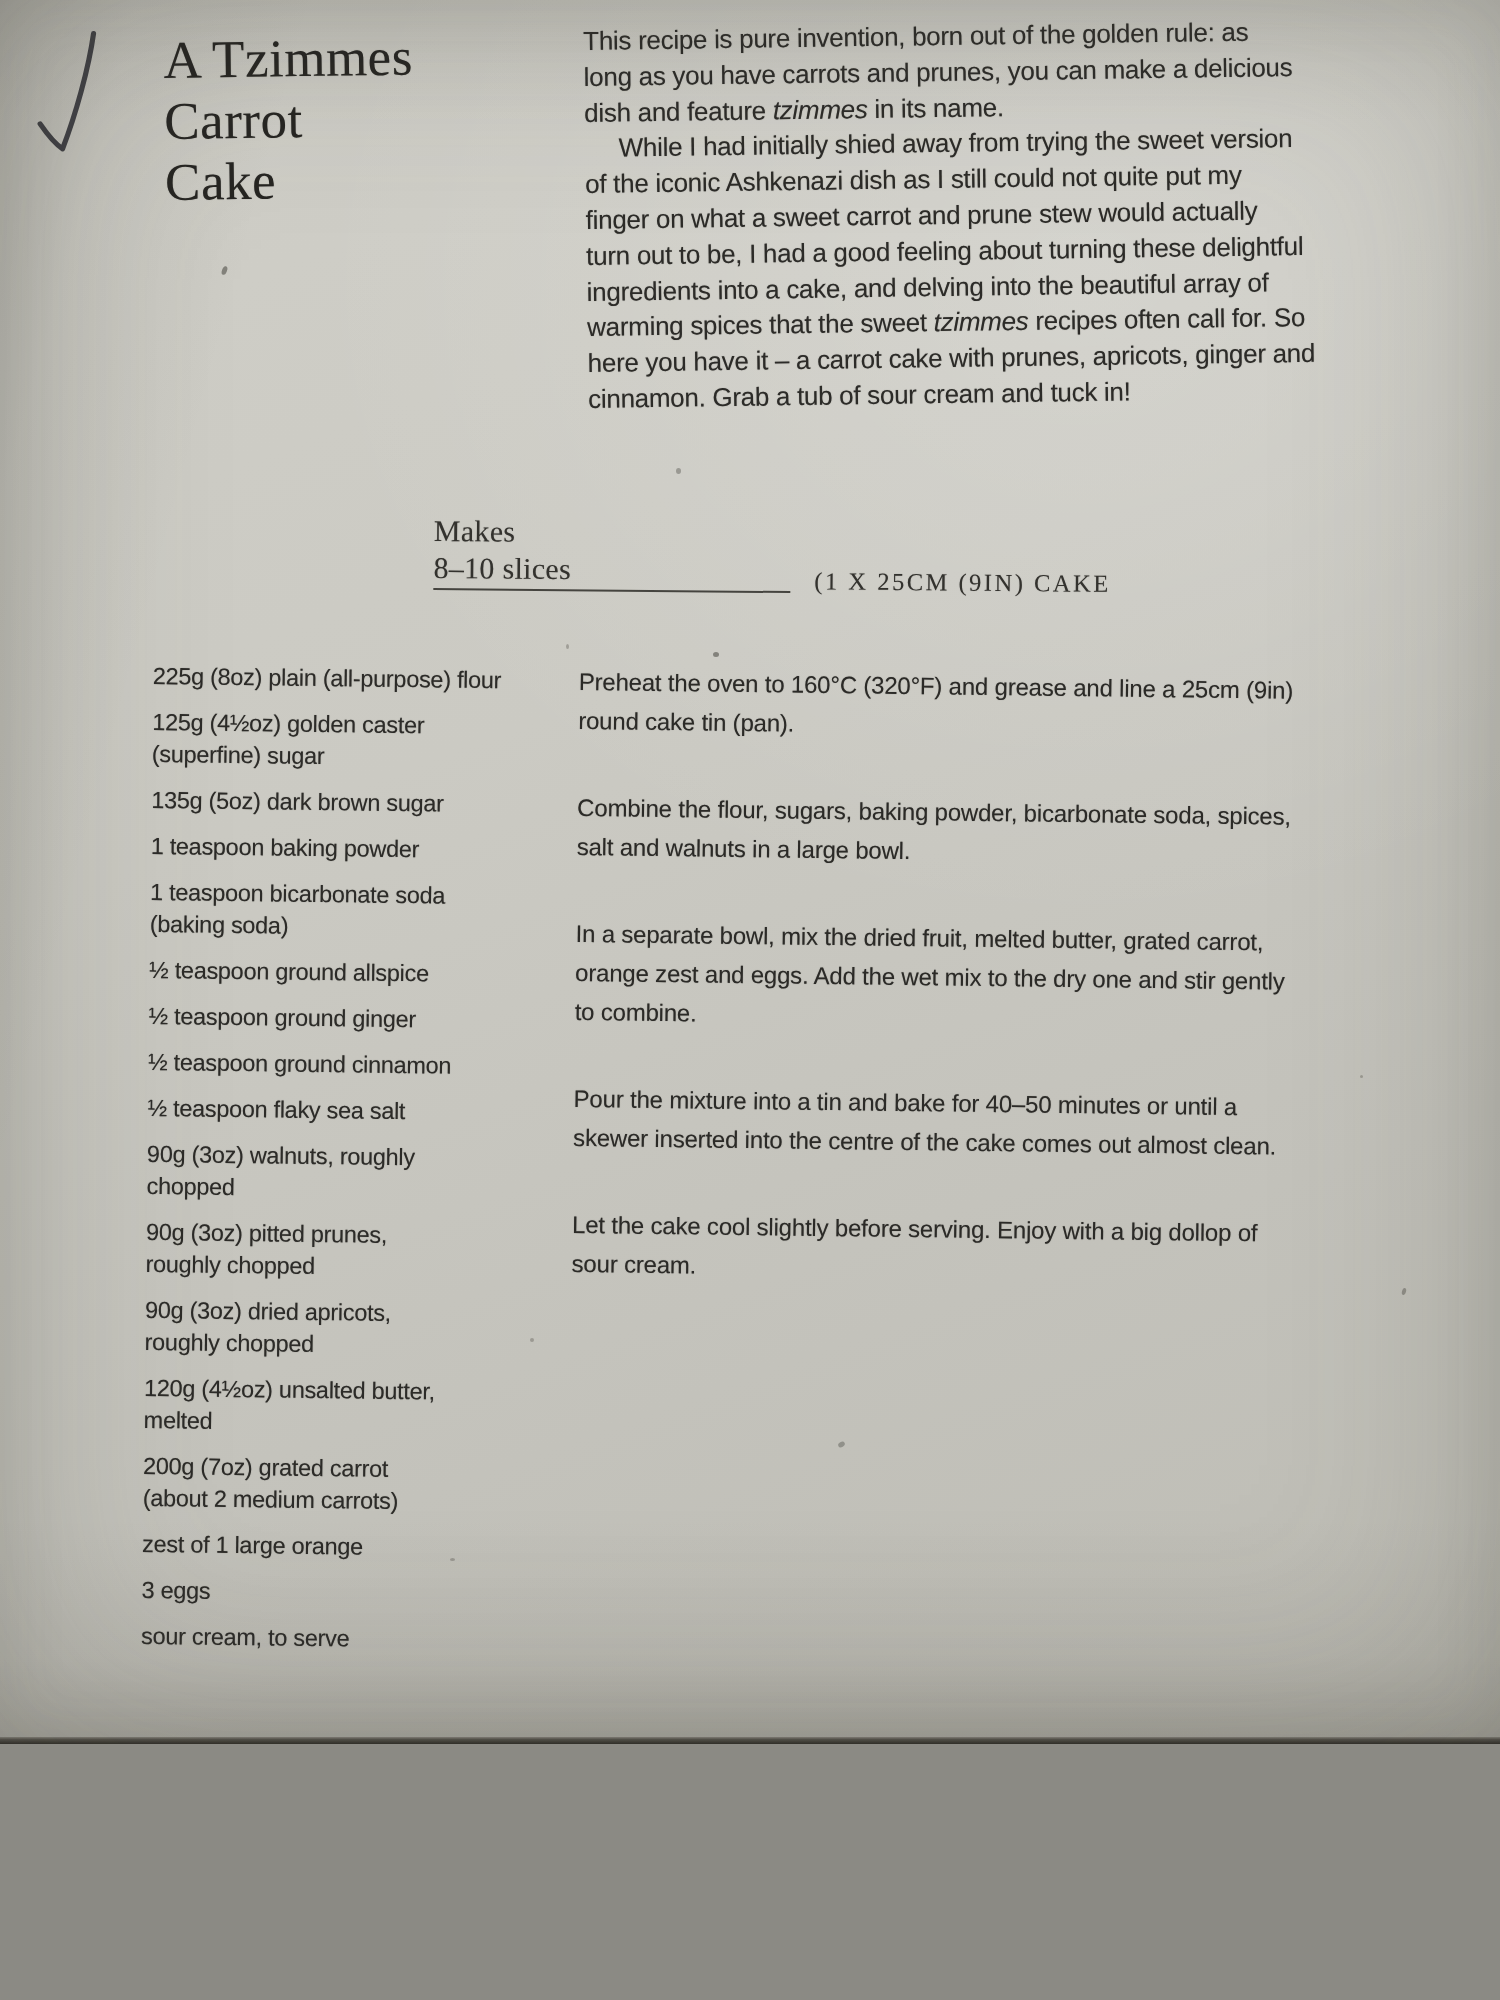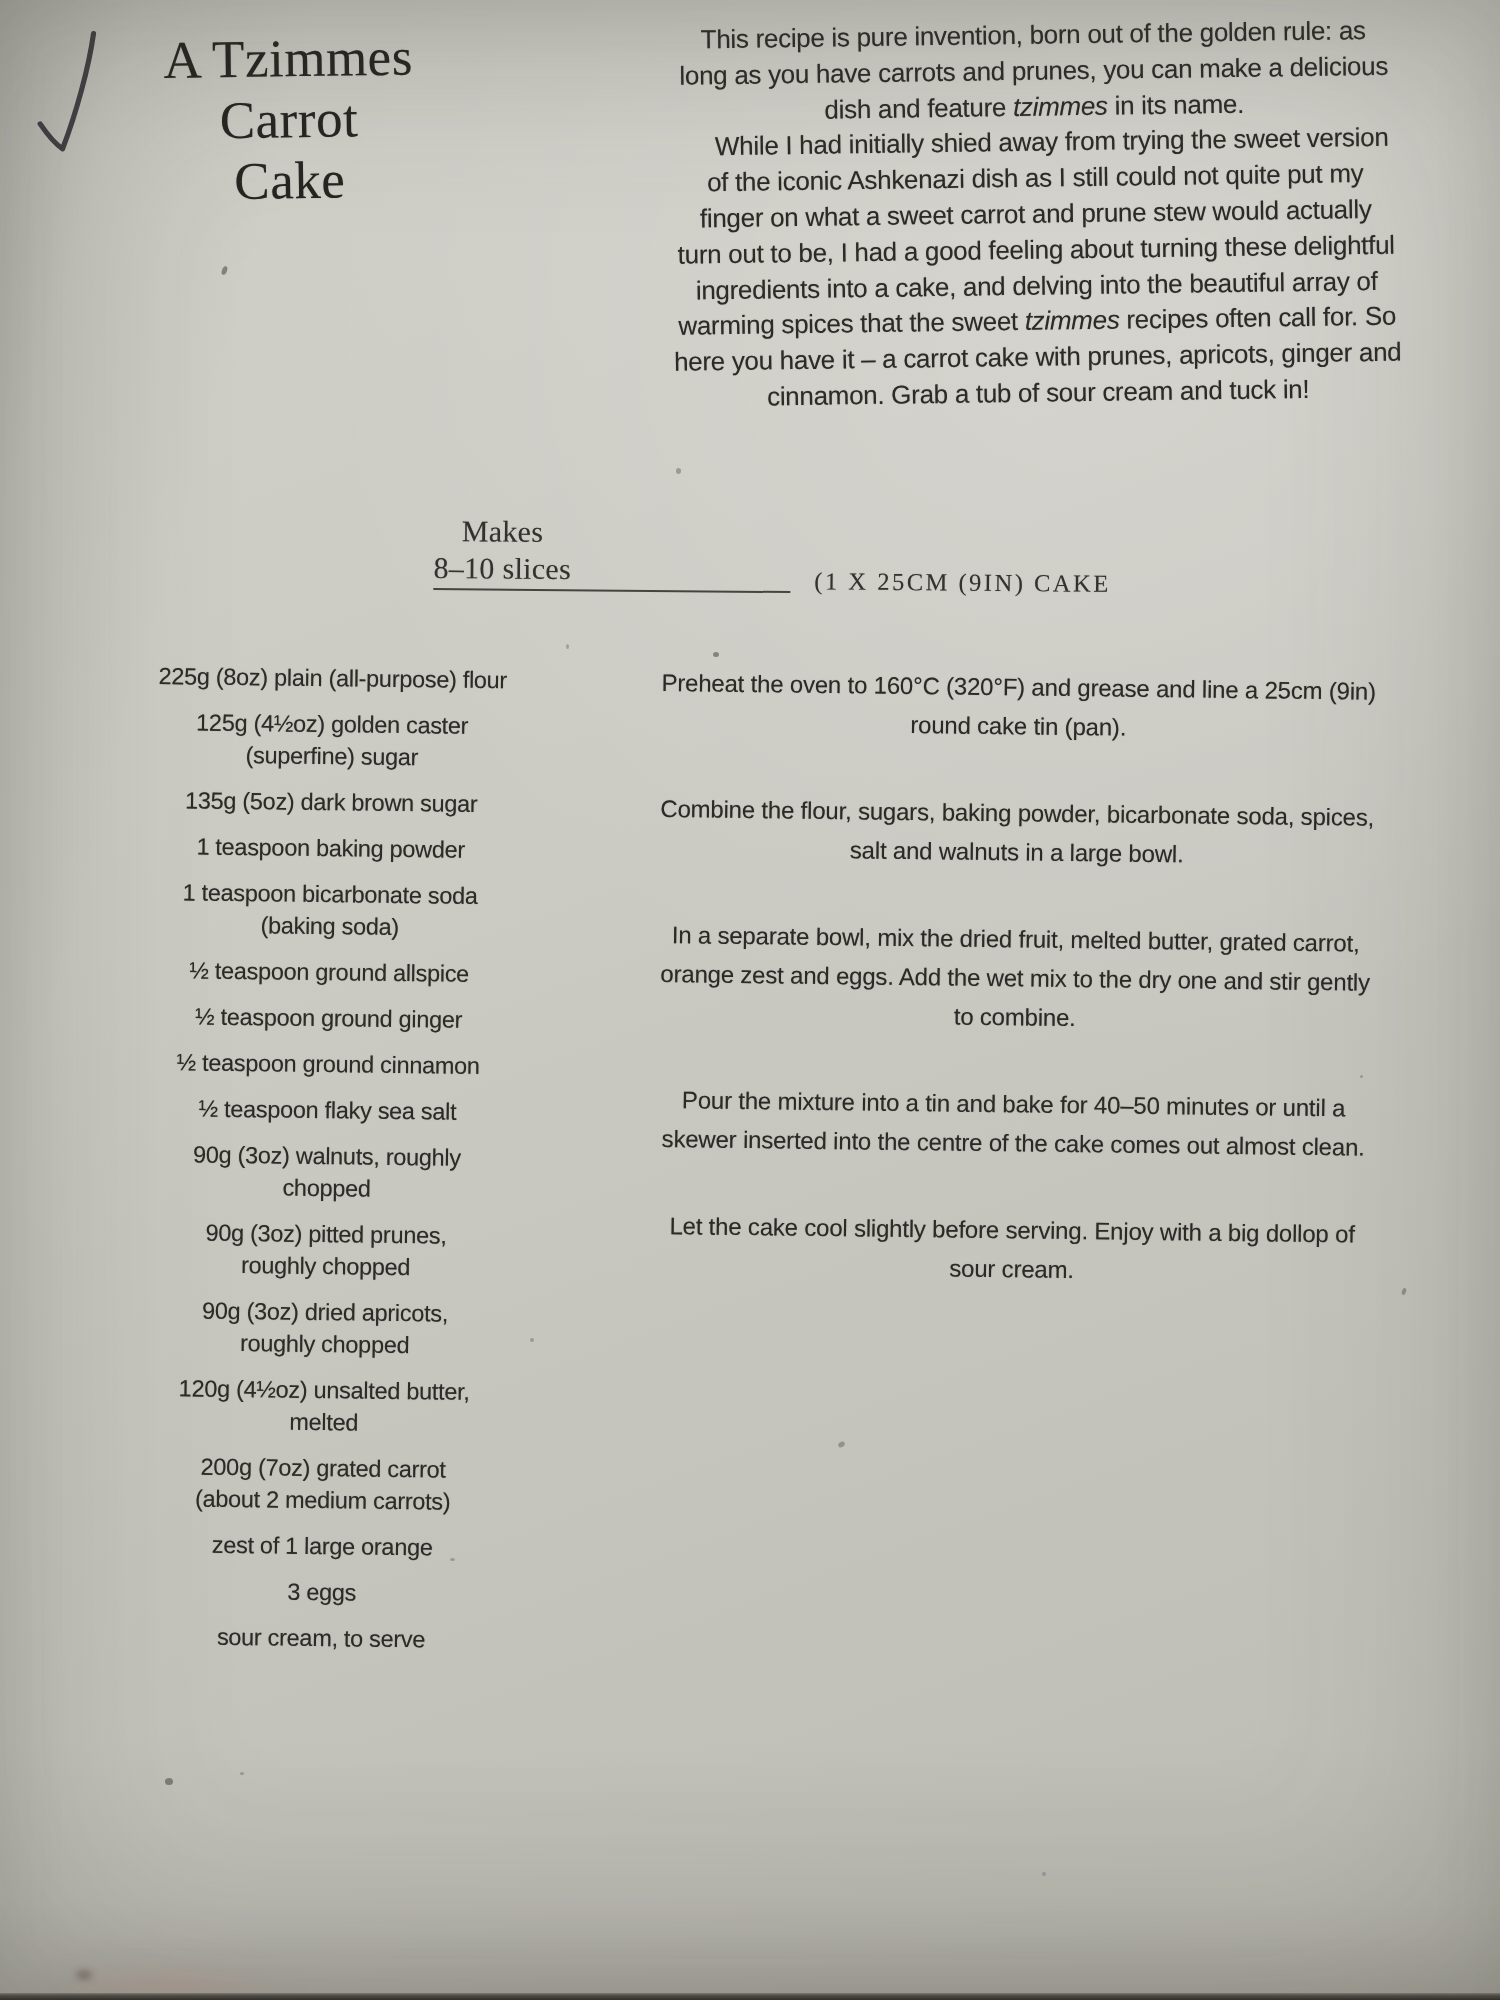--- a/index.html
+++ b/index.html
@@ -1,27 +1,26 @@
 <!DOCTYPE html>
 <html><head>
 <meta charset="utf-8">
 <style>
   html,body{margin:0;padding:0;background:#8b8a84;}
   .photo{
-    position:relative;width:1500px;height:2000px;overflow:hidden;
+    position:relative;width:1500px;height:1744px;overflow:hidden;
     background-color:#c7c6bf;
     background-image:
       radial-gradient(90% 65% at 72% 16%, rgba(255,255,254,0.16), rgba(255,255,255,0) 58%),
       linear-gradient(105deg, rgba(80,78,72,0.22) 0%, rgba(80,78,72,0.07) 7%, rgba(0,0,0,0) 16%),
       linear-gradient(0deg,   rgba(70,66,58,0.18) 0%, rgba(70,66,58,0.06) 5%, rgba(0,0,0,0) 13%),
       linear-gradient(180deg, rgba(120,118,110,0.10), rgba(0,0,0,0) 7%),
       linear-gradient(160deg, #d0cfc8 0%, #cbcac3 40%, #c3c2bb 72%, #bdbcb4 100%);
     font-family:"Liberation Sans", sans-serif;
     color:#2d2c29;
-    text-align:center;
   }
   .pre{white-space:pre;}
   .it{font-style:italic;}
   .page-content{position:absolute;inset:0;}
 
   .checkmark{position:absolute;left:34px;top:28px;width:74px;height:134px;transform:rotate(-2deg);}
   .checkmark path{fill:none;stroke:#34343a;stroke-width:5;stroke-linecap:round;stroke-linejoin:round;opacity:0.92;}
 
   .title{
     position:absolute;left:163px;top:30px;margin:0;

